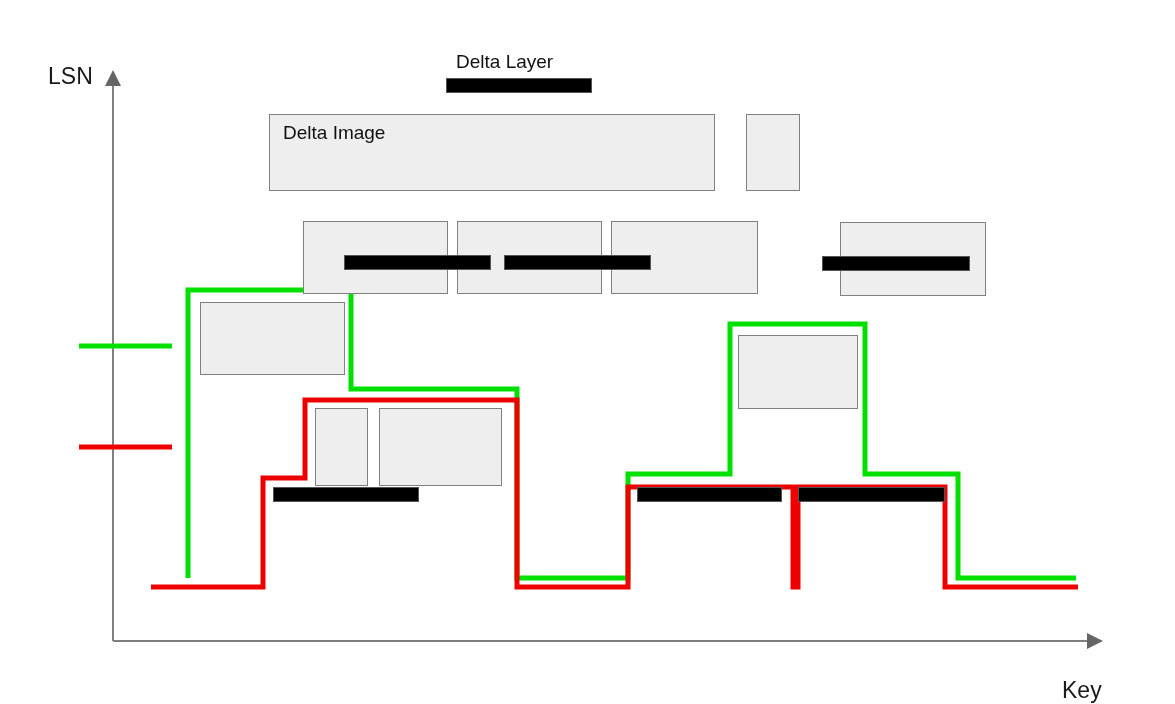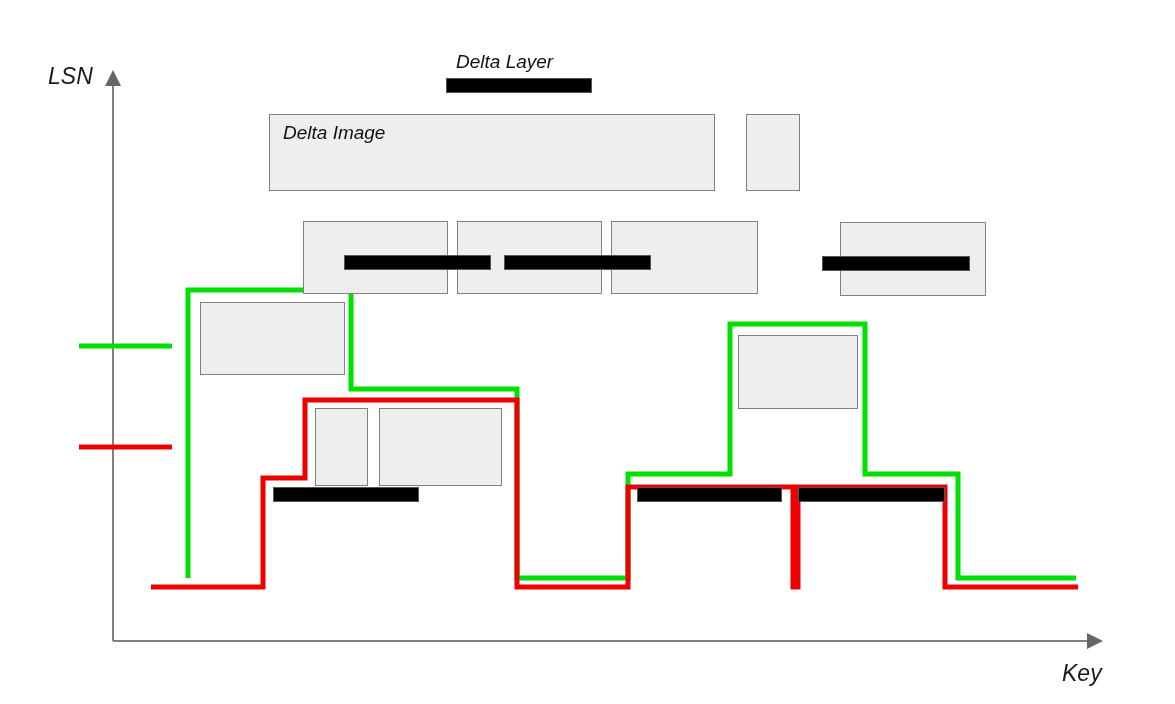--- a/index.html
+++ b/index.html
@@ -2,31 +2,31 @@
 <html><head>
 <meta charset="utf-8">
 <style>
   html,body{margin:0;padding:0;}
   body{
     width:1175px;height:704px;
     background:#ffffff;
     font-family:"Liberation Sans", sans-serif;
     overflow:hidden;
   }
-  #stage{position:relative;width:1175px;height:600px;font-style:italic;}
+  #stage{position:relative;width:1175px;height:600px;}
   svg.layer{position:absolute;left:0;top:0;width:1175px;height:704px;}
   .axis-label{
     position:absolute;
     font-size:23px;
     color:#1a1a1a;
     white-space:nowrap;
     user-select:none;
   }
   #lsn-label{left:48px;top:63px;}
-  #key-label{left:1062px;top:660px;}
+  #key-label{left:1062px;top:677px;}
   .box{
     position:absolute;
     background:#eeeeee;
     border:1.5px solid #808080;
     box-sizing:border-box;
   }
   .box-label{
     position:absolute;
     font-size:19px;
     color:#111111;

